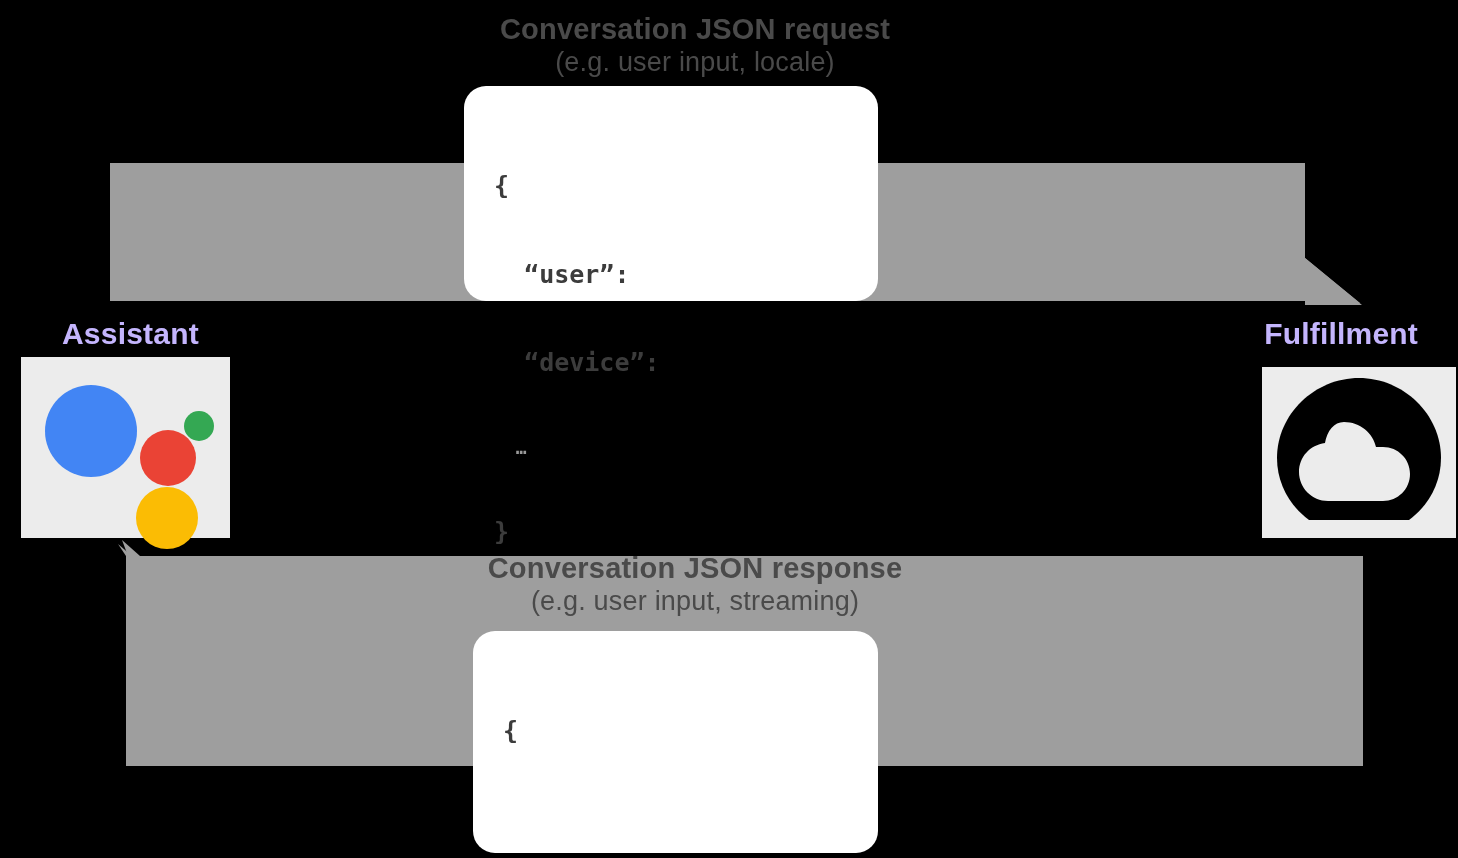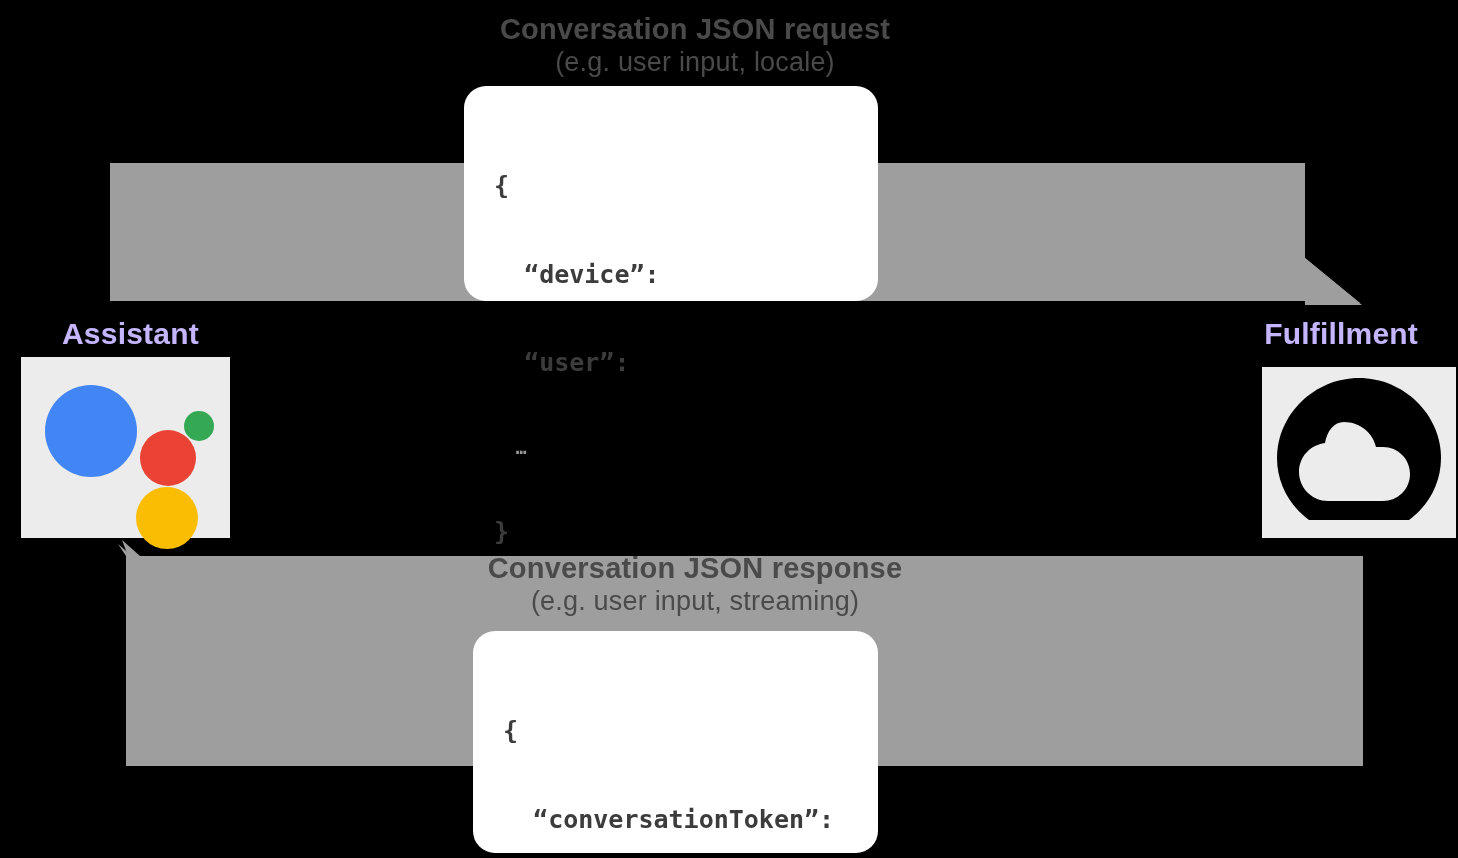--- a/index.html
+++ b/index.html
@@ -191,22 +191,22 @@
     </svg>
   </div>
 
   <div class="flow-caption" id="caption-request">
     <span class="caption-title">Conversation JSON request</span>
     <span class="caption-sub">(e.g. user input, locale)</span>
   </div>
 
   <div class="json-bubble" id="bubble-request">
     <span class="json-line">{</span>
+    <span class="json-line json-indent">“user”:</span>
     <span class="json-line json-indent">“device”:</span>
-    <span class="json-line json-indent">“user”:</span>
     <span class="json-line json-ellipsis">…</span>
     <span class="json-line">}</span>
   </div>
 
   <div class="endpoint-label" id="assistant-label">Assistant</div>
 
   <div class="endpoint-tile" id="assistant-tile">
     <div class="assistant-logo">
       <span class="dot dot-blue"></span>
       <span class="dot dot-red"></span>
@@ -237,19 +237,18 @@
     </svg>
   </div>
 
   <div class="flow-caption" id="caption-response">
     <span class="caption-title">Conversation JSON response</span>
     <span class="caption-sub">(e.g. user input, streaming)</span>
   </div>
 
   <div class="json-bubble" id="bubble-response">
     <span class="json-line">{</span>
-    <span class="json-line json-indent">“conversationToken”:</span>
     
     
     
   </div>
 
 </div>
 
 </body></html>

